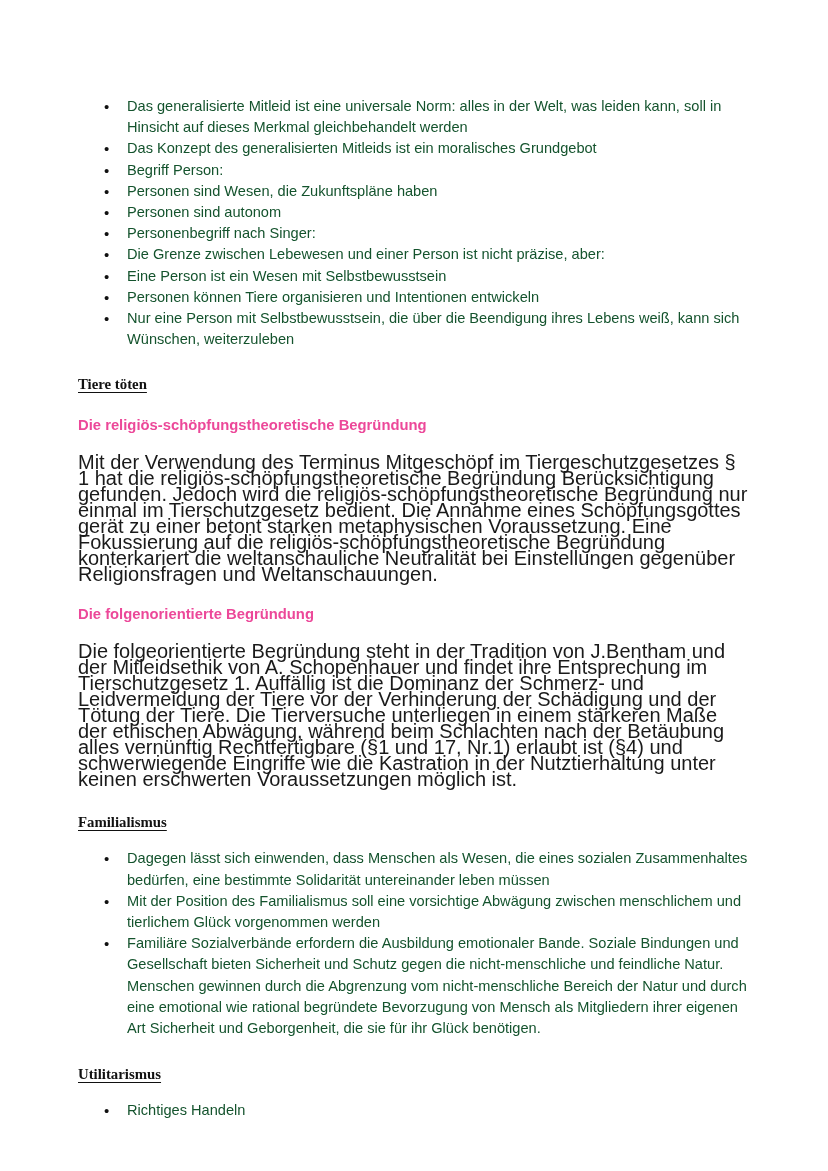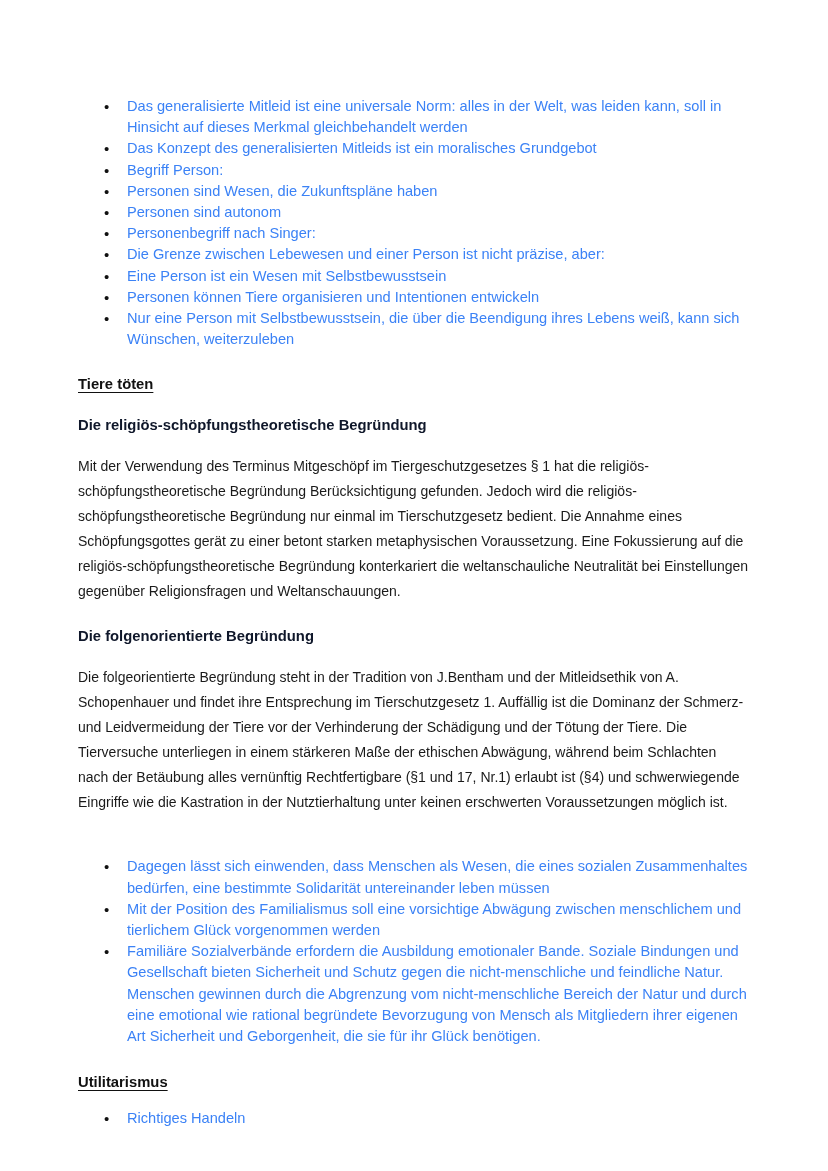--- a/index.html
+++ b/index.html
@@ -31,56 +31,57 @@
     list-style: none;
     margin: 0;
     padding: 0;
   }
   ul.bullets > li {
     position: relative;
     padding-left: 49px;
     font-size: 14.6px;
     line-height: 21.2px;
     margin: 0;
-    color: #3b82f6;
+    color: #14532d;
     text-align: left;
   }
   ul.bullets > li::before {
     content: "\2022";
     position: absolute;
     left: 26px;
     top: 0;
     font-size: 15px;
     line-height: 21.2px;
     color: #111;
   }
 
   p.para {
-    font-size: 14px;
-    line-height: 25px;
+    font-size: 20px;
+    line-height: 16px;
     margin: 0;
     color: #1a1a1a;
   }
 
   h2.heading-underline {
     font-size: 14.8px;
     line-height: 20px;
     font-weight: bold;
     margin: 0;
     color: #111;
     display: inline-block;
     text-decoration: underline;
     text-underline-offset: 2.5px;
+    font-family: Liberation Serif, serif;
   }
   h3.heading-plain {
     font-size: 14.8px;
     line-height: 20px;
     font-weight: bold;
     margin: 0;
-    color: #0f172a;
+    color: #ec4899;
   }
 
   
   .gap-list-to-head { height: 24px; }
   .gap-head-to-head { height: 21px; }
   .gap-head-to-para { height: 19px; }
   .gap-para-to-head { height: 22px; }
   .gap-head-to-list { height: 16px; }
   .gap-list-to-head2 { height: 25px; }
   .gap-para-to-head2 { height: 25px; }
@@ -121,20 +122,23 @@
     <div class="gap-para-to-head"></div>
 
     <h3 class="heading-plain">Die folgenorientierte Begründung</h3>
 
     <div class="gap-head-to-para"></div>
 
     <p class="para">Die folgeorientierte Begründung steht in der Tradition von J.Bentham und der Mitleidsethik von A. Schopenhauer und findet ihre Entsprechung im Tierschutzgesetz 1. Auffällig ist die Dominanz der Schmerz- und Leidvermeidung der Tiere vor der Verhinderung der Schädigung und der Tötung der Tiere. Die Tierversuche unterliegen in einem stärkeren Maße der ethischen Abwägung, während beim Schlachten nach der Betäubung alles vernünftig Rechtfertigbare (§1 und 17, Nr.1) erlaubt ist (§4) und schwerwiegende Eingriffe wie die Kastration in der Nutztierhaltung unter keinen erschwerten Voraussetzungen möglich ist.</p>
 
     <div class="gap-para-to-head2"></div>
 
+    <div>
+      <h2 class="heading-underline">Familialismus</h2>
+    </div>
 
     <div class="gap-head-to-list"></div>
 
     <ul class="bullets">
       <li>Dagegen lässt sich einwenden, dass Menschen als Wesen, die eines sozialen Zusammenhaltes bedürfen, eine bestimmte Solidarität untereinander leben müssen</li>
       <li>Mit der Position des Familialismus soll eine vorsichtige Abwägung zwischen menschlichem und tierlichem Glück vorgenommen werden</li>
       <li>Familiäre Sozialverbände erfordern die Ausbildung emotionaler Bande. Soziale Bindungen und Gesellschaft bieten Sicherheit und Schutz gegen die nicht-menschliche und feindliche Natur. Menschen gewinnen durch die Abgrenzung vom nicht-menschliche Bereich der Natur und durch eine emotional wie rational begründete Bevorzugung von Mensch als Mitgliedern ihrer eigenen Art Sicherheit und Geborgenheit, die sie für ihr Glück benötigen.</li>
     </ul>
 
     <div class="gap-list-to-head2"></div>

